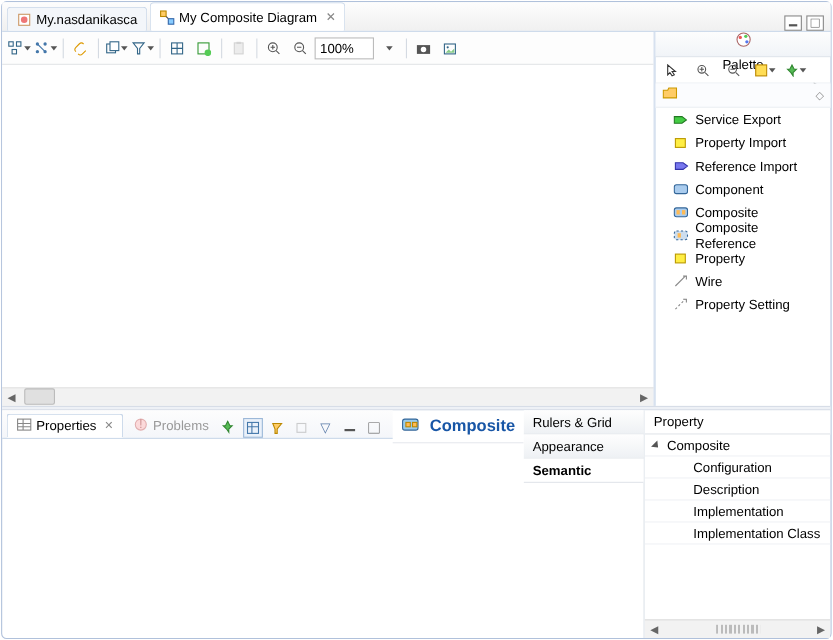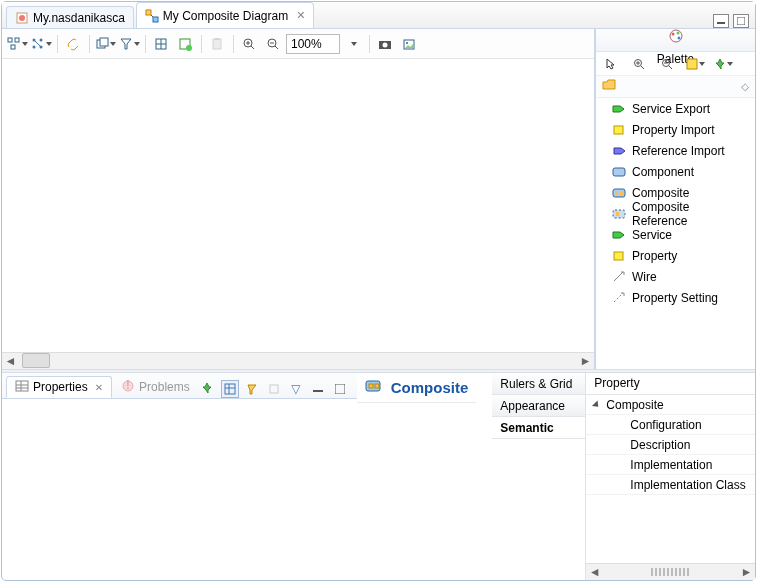--- a/index.html
+++ b/index.html
@@ -56,21 +56,21 @@
 .view-actions { margin-left:auto; display:flex; gap:4px; padding-right:4px; align-items:center;}
 .vabtn{ width:18px; height:18px; display:flex;align-items:center;justify-content:center; cursor:pointer; color:#5a7ba8;}
 
 
 .comp-head { height:30px; display:flex; align-items:center; padding:0 8px; gap:8px; border-bottom:1px solid #e6e9ee;}
 .comp-head .t { color:#1856a6; font-weight:bold; font-size:15px;}
 
 
 .prop-body { flex:1; display:flex; overflow:hidden;}
 .side-tabs { width:110px; border-right:1px solid #dde3ea; display:flex; flex-direction:column; background:#fff;}
-.stab { height:22px; display:flex; align-items:center; padding:0 8px; cursor:pointer; background:linear-gradient(#fefefe,#eef1f4); border-bottom:1px solid #e1e5ea;margin-left:16px;}
+.stab { height:22px; display:flex; align-items:center; padding:0 8px; cursor:pointer; background:linear-gradient(#fefefe,#eef1f4); border-bottom:1px solid #e1e5ea;}
 .stab.active { font-weight:bold; background:#fff;}
 .prop-table-wrap { flex:1; display:flex; flex-direction:column; overflow:hidden;}
 .phead { display:flex; height:22px; border-bottom:1px solid #e1e5ea; background:#fff;}
 .phead div { padding:3px 8px; border-right:1px solid #e8ecef;}
 .pcol1 { width:330px;}
 .pcol2 { flex:1;}
 .prow { display:flex; height:20px; border-bottom:1px solid #f0f2f5;}
 .prow .c1 { width:330px; padding-left:8px; display:flex; align-items:center; gap:4px;}
 .prow .c2 { flex:1; padding-left:8px; display:flex; align-items:center; color:#4a6ea9;}
 .prow.group .c1 { padding-left:8px;}
@@ -320,26 +320,20 @@
           </div>
           <div class="pal-item">
             <span class="picon"><svg width="14" height="14">
                 <rect x="1" y="3" width="12" height="8" rx="2" fill="#cde" stroke="#369" stroke-dasharray="2"></rect>
                 <rect x="4" y="5" width="3" height="4" fill="#fb5"></rect>
               </svg></span>
             <span>Composite Reference</span>
           </div>
           <div class="pal-item">
             <span class="picon"><svg width="14" height="14">
-                <path d="M1 4 L8 4 L12 7 L8 10 L1 10 Z" fill="#4c4" stroke="#272"></path>
-              </svg></span>
-            <span>Service</span>
-          </div>
-          <div class="pal-item">
-            <span class="picon"><svg width="14" height="14">
                 <rect x="2" y="3" width="9" height="8" fill="#fe4" stroke="#b90"></rect>
               </svg></span>
             <span>Property</span>
           </div>
           <div class="pal-item">
             <span class="picon"><svg width="14" height="14">
                 <line x1="2" y1="11" x2="11" y2="2" stroke="#888"></line>
                 <path d="M9 2 L12 2 L12 5" fill="none" stroke="#888"></path>
               </svg></span>
             <span>Wire</span>

